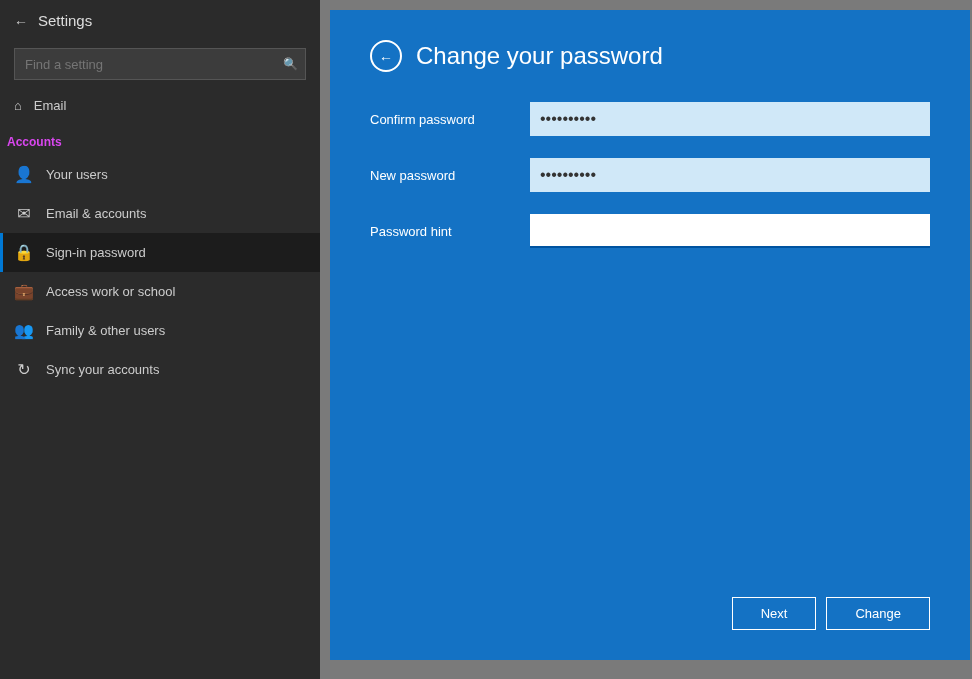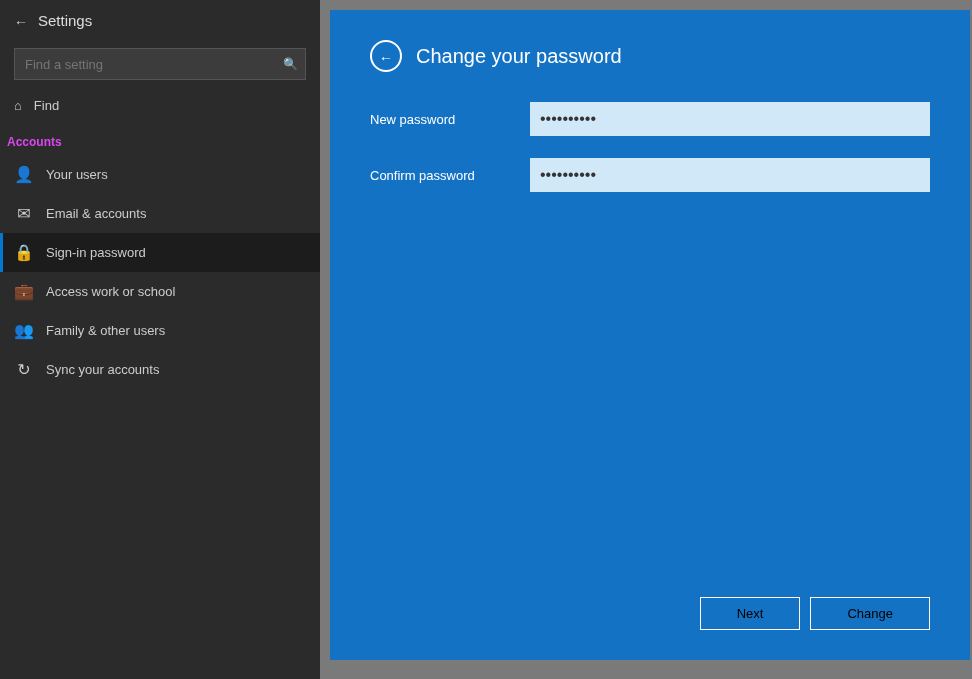--- a/index.html
+++ b/index.html
@@ -145,21 +145,21 @@
       display: flex;
       align-items: center;
       justify-content: center;
       color: #fff;
       font-size: 14px;
       cursor: pointer;
       flex-shrink: 0;
     }
 
     .dialog-title {
-      font-size: 20px;
+      font-size: 24px;
       font-weight: 300;
       color: #fff;
     }
 
     .form-row {
       display: flex;
       align-items: center;
       margin-bottom: 22px;
     }
 
@@ -188,46 +188,46 @@
 
     .dialog-footer {
       position: absolute;
       bottom: 30px;
       right: 40px;
       display: flex;
       gap: 10px;
     }
 
     .btn {
-      padding: 8px 36px;
+      padding: 8px 28px;
       font-size: 13px;
       cursor: pointer;
       border: 1px solid #fff;
       background: transparent;
-      color: #000000;
+      color: #ffffff;
       min-width: 80px;
     }
   </style>
 </head>
 <body>
 
 <div class="sidebar">
   <div class="sidebar-header">
     <span class="back-icon">←</span>
     <span class="sidebar-title">Settings</span>
   </div>
 
   <div class="search-box">
     <input type="text" placeholder="Find a setting" style="">
     <span class="search-icon-inner">🔍</span>
   </div>
 
   <div class="home-item">
     <span class="nav-icon">⌂</span>
-    <span>Find</span>
+    <span>Email</span>
   </div>
 
   <div class="section-label">Accounts</div>
 
   <div class="nav-item">
     <span class="nav-icon">👤</span>
     <span>Your users</span>
   </div>
 
   <div class="nav-item">
@@ -260,29 +260,33 @@
   <div class="dialog-panel">
 
     <div class="dialog-title-row">
       <div class="back-circle">
         <span>←</span>
       </div>
       <h1 class="dialog-title">Change your password</h1>
     </div>
 
     <div class="form-row">
+      <label class="form-label">Confirm password</label>
+      <input class="form-input" type="password" value="••••••••••" style="">
+    </div>
+
+    <div class="form-row">
       <label class="form-label">New password</label>
       <input class="form-input" type="password" value="••••••••••" style="">
     </div>
 
     <div class="form-row">
-      <label class="form-label">Confirm password</label>
-      <input class="form-input" type="password" value="••••••••••" style="">
-    </div>
-
+      <label class="form-label">Password hint</label>
+      <input class="form-input hint-input" type="text" value="" style="">
+    </div>
 
     <div class="dialog-footer">
       <button class="btn">Next</button>
       <button class="btn">Change</button>
     </div>
 
   </div>
 </div>
 
 </body></html>

